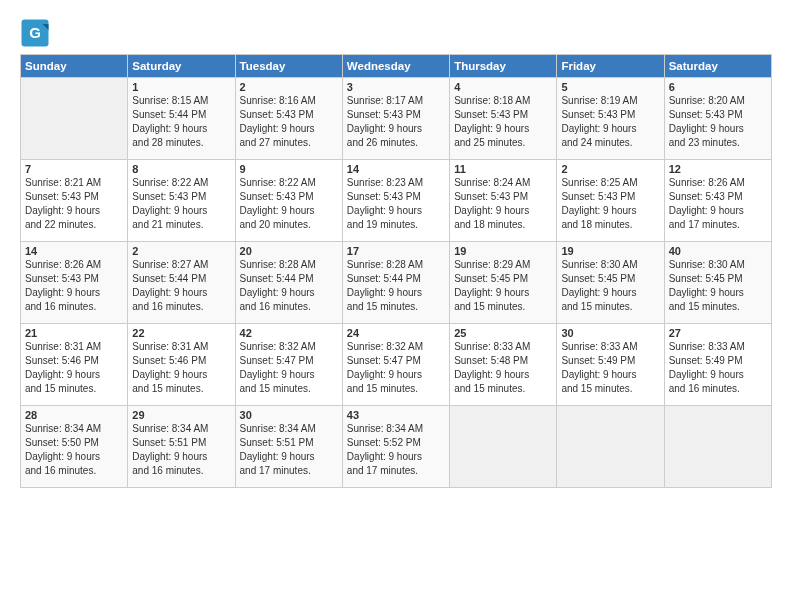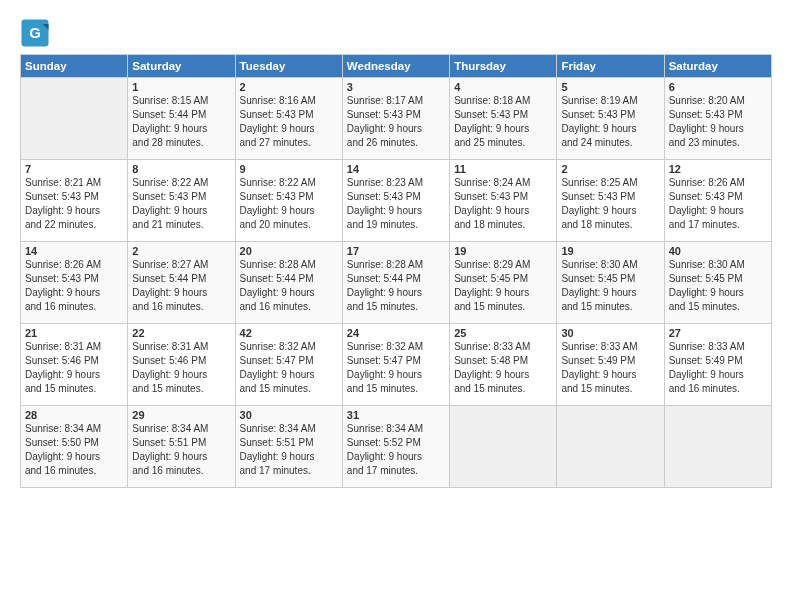--- a/index.html
+++ b/index.html
@@ -254,21 +254,21 @@
           </td>
           <td>
             <span class="day-num">29</span>
             <div class="sun-info">Sunrise: 8:34 AM<br>Sunset: 5:51 PM<br>Daylight: 9 hours<br>and 16 minutes.</div>
           </td>
           <td>
             <span class="day-num">30</span>
             <div class="sun-info">Sunrise: 8:34 AM<br>Sunset: 5:51 PM<br>Daylight: 9 hours<br>and 17 minutes.</div>
           </td>
           <td>
-            <span class="day-num">31</span>
+            <span class="day-num">43</span>
             <div class="sun-info">Sunrise: 8:34 AM<br>Sunset: 5:52 PM<br>Daylight: 9 hours<br>and 17 minutes.</div>
           </td>
           <td class="empty"></td>
           <td class="empty"></td>
           <td class="empty"></td>
         </tr>
       </tbody>
   </table>
 </div>
 

